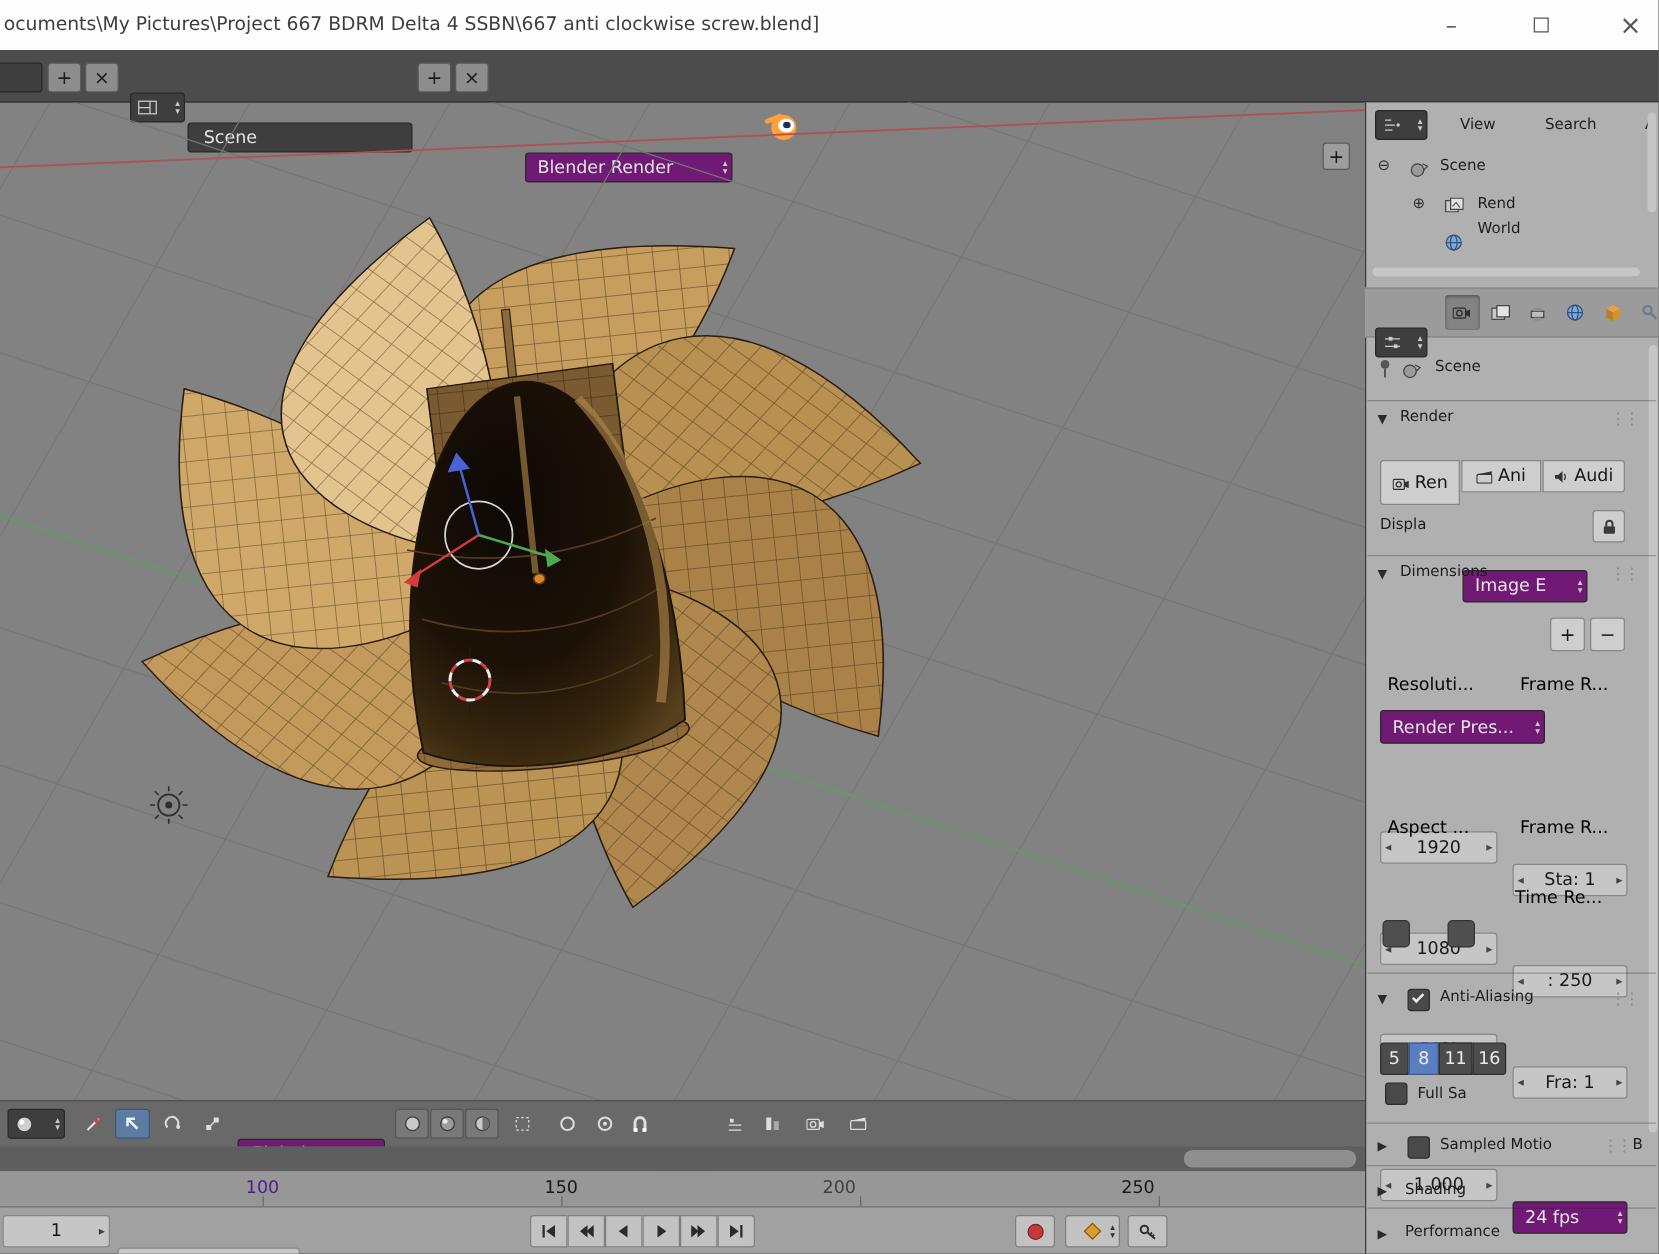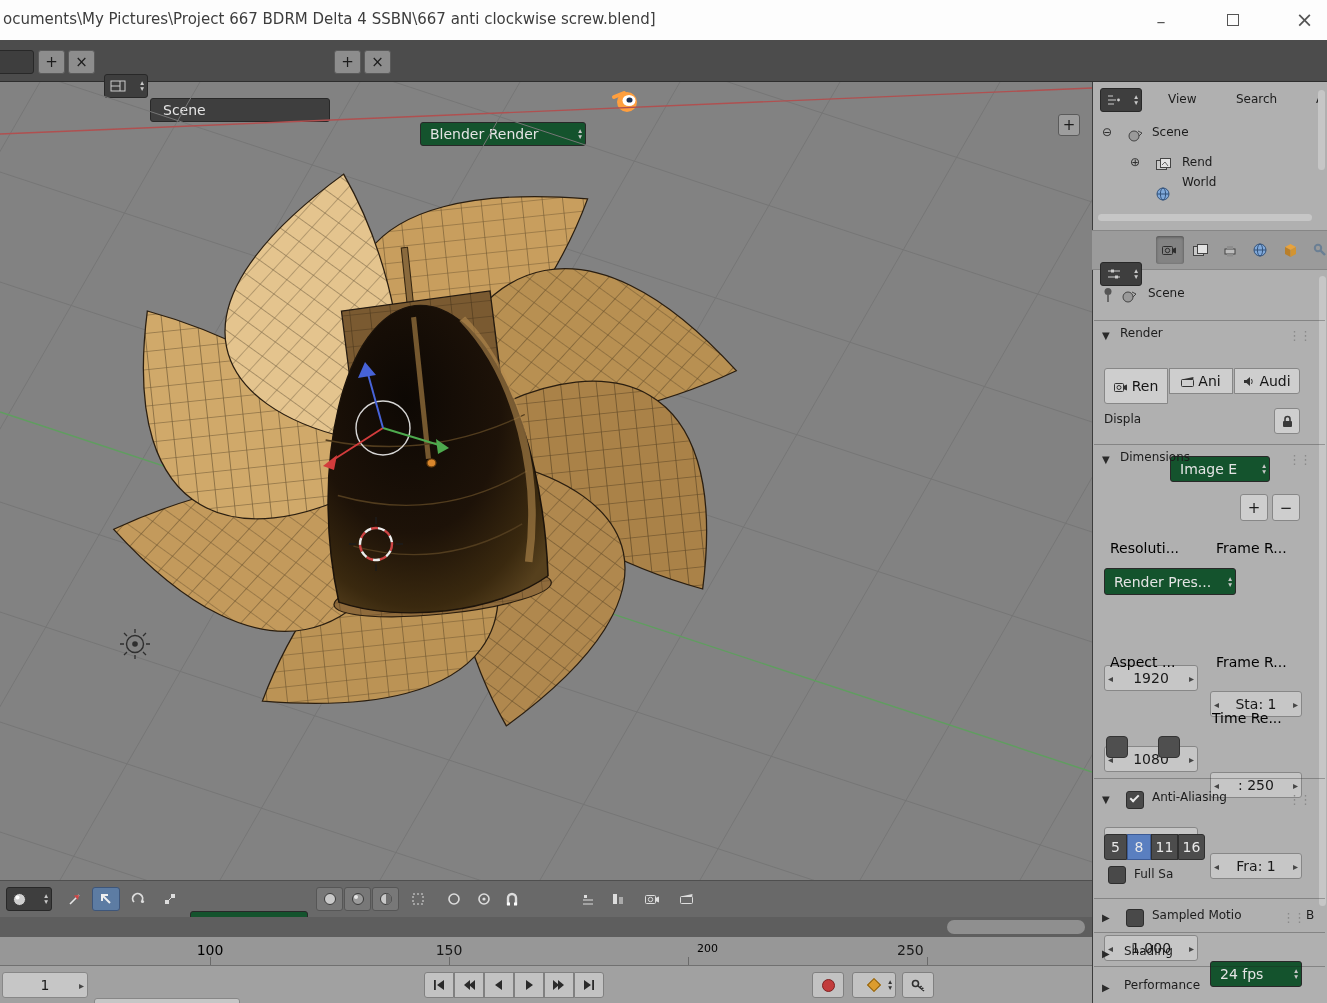--- a/index.html
+++ b/index.html
@@ -1,21 +1,21 @@
 <!DOCTYPE html>
 <html><head>
 <meta charset="utf-8">
 <style>
   *{box-sizing:border-box;margin:0;padding:0}
   body{font-family:"DejaVu Sans",sans-serif;background:#2a2a2a}
   .win{position:relative;width:1327px;height:1003px;overflow:hidden;background:#828282}
   .abs{position:absolute}
   .hbtn{background:#8d8d8d;border:1px solid #5a5a5a;border-radius:3px;color:#1c1c1c;display:flex;align-items:center;justify-content:center;font-size:15px}
   .dk{background:#3e3e3e;border:1px solid #282828;border-radius:3px;color:#e4e4e4;font-size:14px;display:flex;align-items:center;position:relative}
-  .dmenu{background:#14532d;border:1px solid #282828;border-radius:3px;color:#e4e4e4;font-size:14px;display:flex;align-items:center;padding-left:9px;position:relative}
+  .dmenu{background:#701a75;border:1px solid #282828;border-radius:3px;color:#e4e4e4;font-size:14px;display:flex;align-items:center;padding-left:9px;position:relative}
   .ma{position:absolute;right:3px;top:0;bottom:0;display:flex;flex-direction:column;justify-content:center;line-height:6px;font-size:7.5px;color:#c9c9c9}
   .nfield{background:#c6c6c6;border:1px solid #878787;border-radius:3px;color:#191919;font-size:14px;display:flex;align-items:center;justify-content:center;position:relative}
   .sl{position:absolute;left:3px;font-size:10px;color:#454545}
   .sr{position:absolute;right:3px;font-size:10px;color:#454545}
   .lbl{position:absolute;color:#1c1c1c;font-size:12px;white-space:nowrap}
   .lbl2{position:absolute;color:#000000;font-size:14px;white-space:nowrap}
   .tri{position:absolute;font-size:10px;color:#2a2a2a}
   .grip{position:absolute;color:#8a8a8a;font-size:13px;letter-spacing:-2px;white-space:nowrap}
   .chk{position:absolute;width:18px;height:18px;background:#494949;border:1px solid #2d2d2d;border-radius:3px}
   .chk .mark{position:absolute;left:3px;top:3px;width:9px;height:5px;border-left:2px solid #ececec;border-bottom:2px solid #ececec;transform:rotate(-45deg)}
@@ -321,23 +321,23 @@
           <path d="M0.5,3.5 L12.5,1 L12.2,3.5 Z" fill="#dddddd"></path>
         </svg>
       </div>
   </div>
 
   <div class="abs" style="left:0;top:917px;width:1092px;height:20px;background:#5e5e5e">
     <div class="abs" style="left:947px;top:3px;width:138px;height:14px;background:#8f8f8f;border-radius:7px"></div>
   </div>
 
   <div class="abs" style="left:0;top:937px;width:1092px;height:28px;background:#979797">
-    <div class="abs" style="left:180px;top:5px;width:60px;text-align:center;font-size:14px;color:#000000">100</div>
+    <div class="abs" style="left:180px;top:5px;width:60px;text-align:center;font-size:14px;color:#4c1d95">100</div>
     <div class="abs" style="left:419px;top:5px;width:60px;text-align:center;font-size:14px;color:#191919">150</div>
-    <div class="abs" style="left:658px;top:5px;width:60px;text-align:right;font-size:11px;color:#000000">200</div>
+    <div class="abs" style="left:658px;top:5px;width:60px;text-align:left;font-size:14px;color:#404040">200</div>
     <div class="abs" style="left:897px;top:5px;width:60px;text-align:left;font-size:14px;color:#191919">250</div>
     <div class="tick" style="left:210px;top:20px"></div>
     <div class="tick" style="left:449px;top:20px"></div>
     <div class="tick" style="left:688px;top:20px"></div>
     <div class="tick" style="left:927px;top:20px"></div>
   </div>
 
   <div class="abs" style="left:0;top:965px;width:1092px;height:38px;background:#a1a1a1;border-top:1px solid #707070">
     <div class="abs nfield" style="left:2px;top:6px;width:86px;height:26px">
       <span>1</span>

